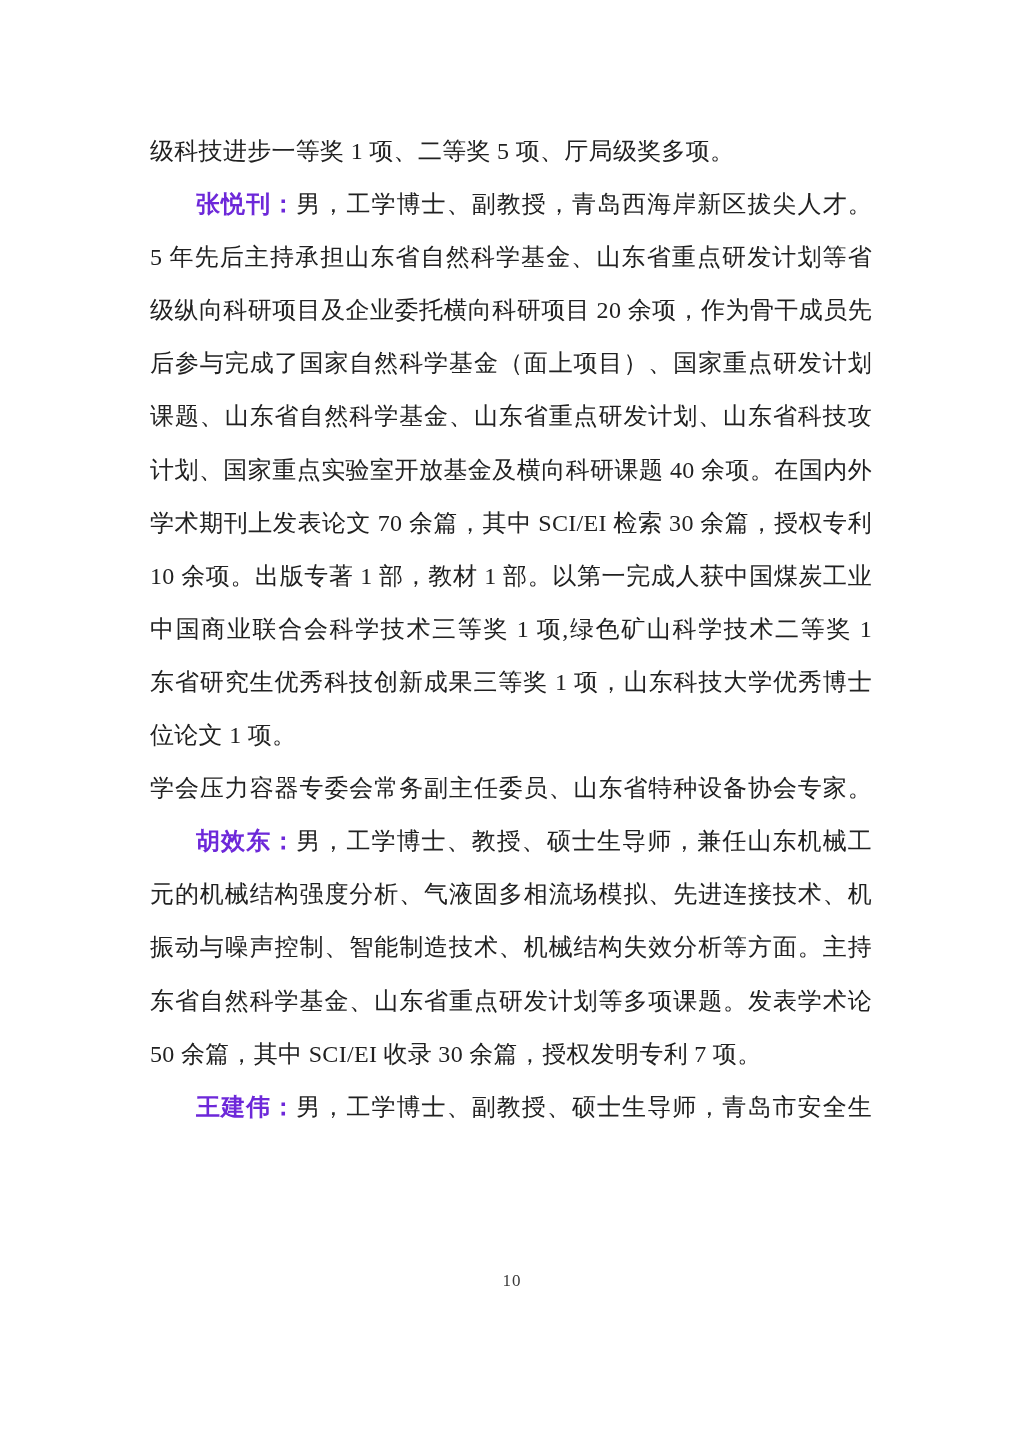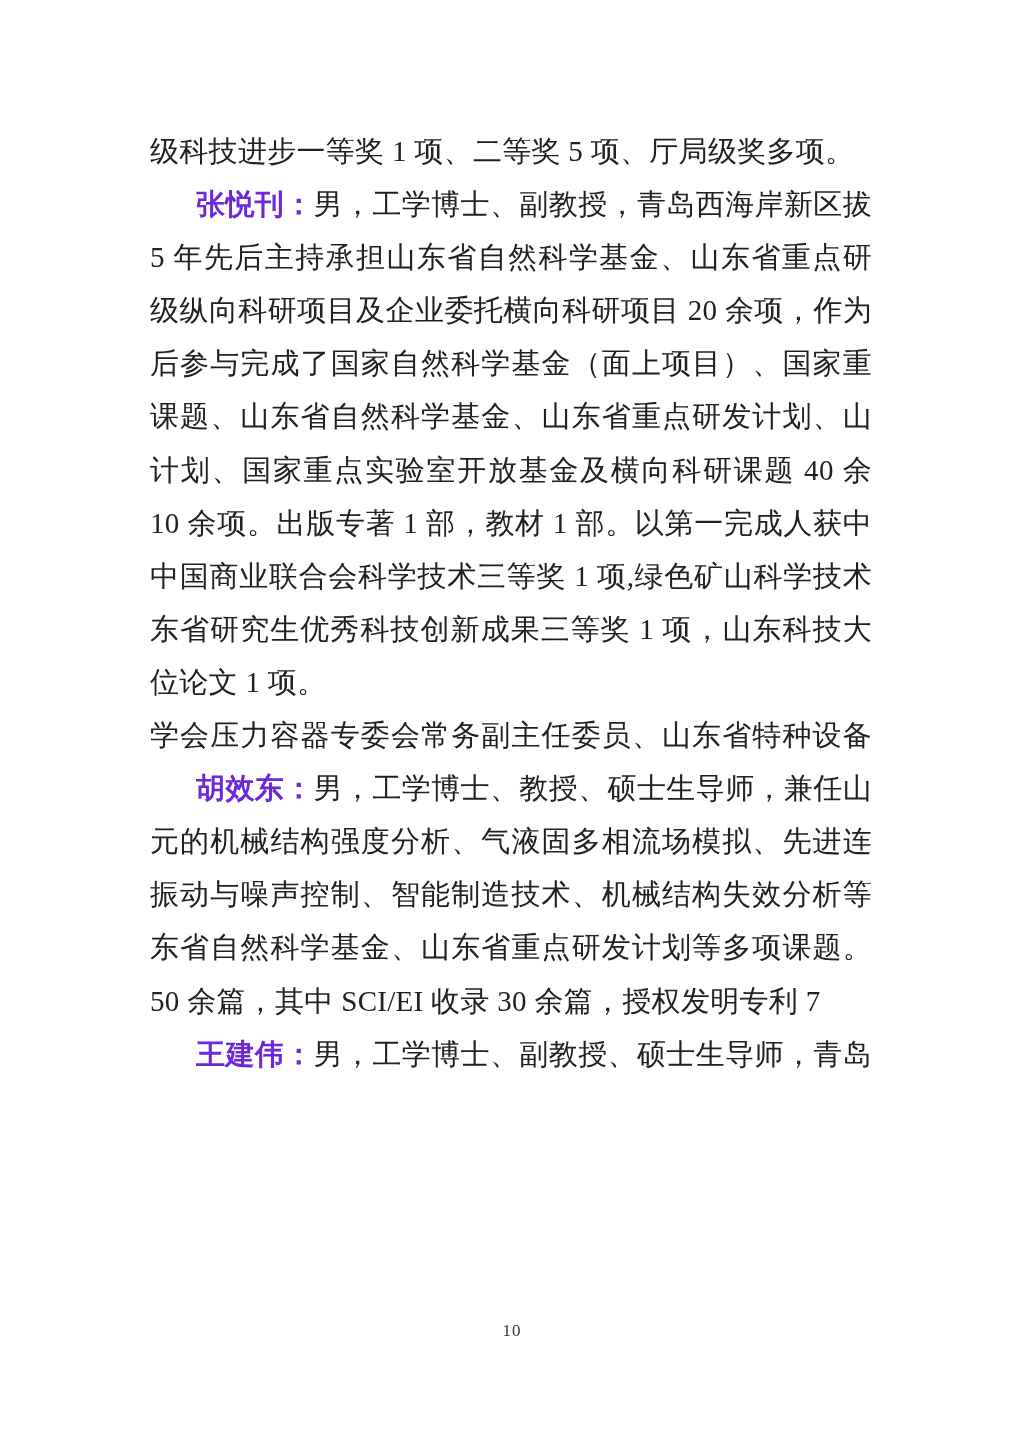--- a/index.html
+++ b/index.html
@@ -22,21 +22,21 @@
   .doc-body {
     position: absolute;
     left: 150px;
     top: 125px;
     width: 722px;
     color: #212121;
   }
   .line {
     height: 53.1px;
     line-height: 53.1px;
-    font-size: 29px;
+    font-size: 24px;
     letter-spacing: 0.3px;
     overflow: hidden;
     font-family: Liberation Serif, serif;
   }
   .line.just {
     text-align: justify;
     text-align-last: justify;
     text-justify: inter-character;
   }
   .line.flush {
@@ -45,21 +45,21 @@
   }
   .line.indent {
     text-indent: 46px;
   }
   .person-name {
     font-weight: bold;
     color: #6d28d9;
   }
   .page-num {
     position: absolute;
-    top: 1318px;
+    top: 1268px;
     left: 0;
     width: 100%;
     height: 26px;
     line-height: 26px;
     text-align: center;
     font-size: 17px;
     color: #3a3a3a;
     letter-spacing: 1px;
   }
 </style>
@@ -68,20 +68,21 @@
 
 <div class="page">
   <div class="doc-body" id="doc-body">
       <div class="line flush">级科技进步一等奖 1 项、二等奖 5 项、厅局级奖多项。</div>
       <div class="line just indent"><span class="person-name">张悦刊：</span><span>男，工学博士、副教授，青岛西海岸新区拔尖人才。近</span></div>
       <div class="line just">5 年先后主持承担山东省自然科学基金、山东省重点研发计划等省部</div>
       <div class="line just">级纵向科研项目及企业委托横向科研项目 20 余项，作为骨干成员先</div>
       <div class="line just">后参与完成了国家自然科学基金（面上项目）、国家重点研发计划子</div>
       <div class="line just">课题、山东省自然科学基金、山东省重点研发计划、山东省科技攻关</div>
       <div class="line just">计划、国家重点实验室开放基金及横向科研课题 40 余项。在国内外</div>
+      <div class="line just">学术期刊上发表论文 70 余篇，其中 SCI/EI 检索 30 余篇，授权专利</div>
       <div class="line just">10 余项。出版专著 1 部，教材 1 部。以第一完成人获中国煤炭工业</div>
       <div class="line just">中国商业联合会科学技术三等奖 1 项,绿色矿山科学技术二等奖 1 项、</div>
       <div class="line just">东省研究生优秀科技创新成果三等奖 1 项，山东科技大学优秀博士学</div>
       <div class="line flush">位论文 1 项。</div>
       <div class="line just">学会压力容器专委会常务副主任委员、山东省特种设备协会专家。主</div>
       <div class="line just indent"><span class="person-name">胡效东：</span><span>男，工学博士、教授、硕士生导师，兼任山东机械工程</span></div>
       <div class="line just">元的机械结构强度分析、气液固多相流场模拟、先进连接技术、机械</div>
       <div class="line just">振动与噪声控制、智能制造技术、机械结构失效分析等方面。主持山</div>
       <div class="line just">东省自然科学基金、山东省重点研发计划等多项课题。发表学术论文</div>
       <div class="line flush">50 余篇，其中 SCI/EI 收录 30 余篇，授权发明专利 7 项。</div>

